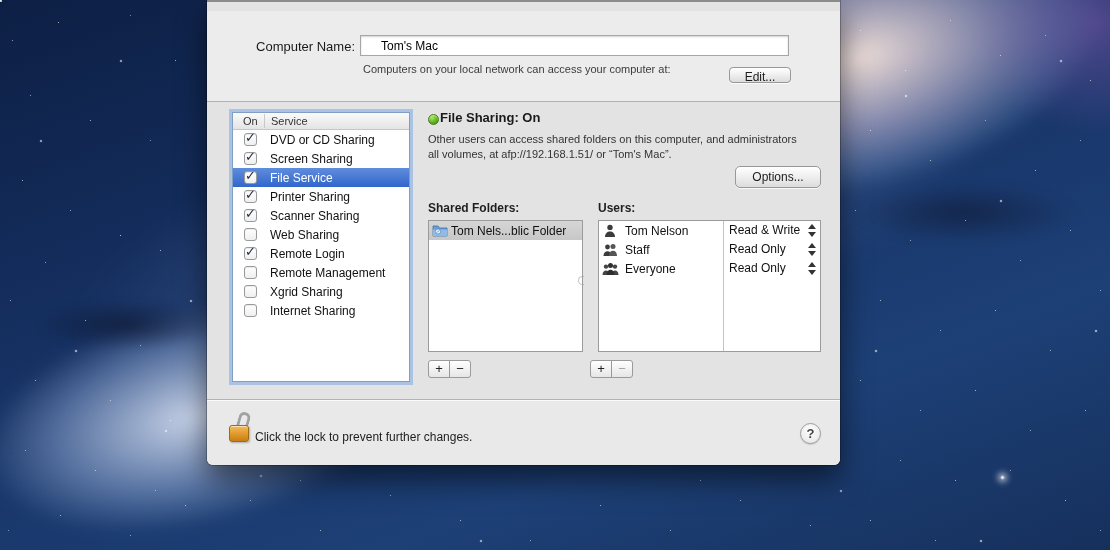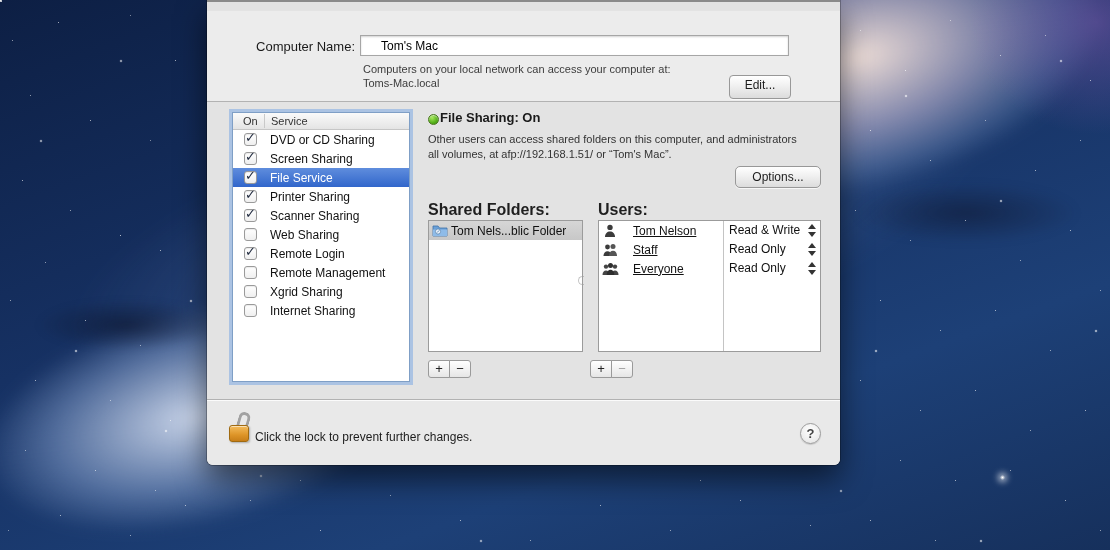--- a/index.html
+++ b/index.html
@@ -68,21 +68,21 @@
 
   .cname-label { position:absolute; left:0; top:28px; width:148px; text-align:right; font-size:13px; color:#1a1a1a; }
   .cname-field { position:absolute; left:153px; top:24px; width:429px; height:21px; background:#fff;
     border:1px solid #a6a6a6; box-shadow:inset 0 1px 2px rgba(0,0,0,.18); font-size:12px; color:#000;
     padding:2px 20px; font-family:inherit; }
   .cname-desc { position:absolute; left:156px; top:51px; font-size:11px; line-height:14px; color:#3c3c3c; }
 
   .btn { position:absolute; border:1px solid #989898; border-radius:4px; font-size:12px; color:#1c1c1c;
     background:linear-gradient(#ffffff,#f0f0f0 45%,#dcdcdc); box-shadow:0 1px 0 rgba(255,255,255,.7);
     text-align:center; cursor:default; }
-  .btn-edit { left:522px; top:64px; width:62px; height:24px; line-height:18px; }
+  .btn-edit { left:522px; top:56px; width:62px; height:16px; line-height:18px; }
   .btn-options { left:528px; top:166px; width:86px; height:22px; line-height:20px; border-radius:5px; }
 
   
   .svc-list { position:absolute; left:25px; top:112px; width:178px; height:270px; background:#fff;
     border:1px solid #7f9fc6; box-shadow:0 0 0 3px rgba(125,170,228,.55); }
   .svc-head { height:17px; background:linear-gradient(#fafafa,#e4e4e4); border-bottom:1px solid #c6c6c6;
     font-size:11px; color:#333; position:relative; }
   .svc-head .h-on { position:absolute; left:10px; top:2px; }
   .svc-head .h-service { position:absolute; left:38px; top:2px; }
   .svc-head .h-div { position:absolute; left:31px; top:1px; bottom:1px; width:1px; background:#c9c9c9; }
@@ -93,36 +93,36 @@
   .cb .mark { position:absolute; left:0px; top:-4px; font-size:13px; font-weight:bold; color:#222c40; }
   .svc-label { margin-left:13px; white-space:nowrap; }
 
   
   .status-dot { position:absolute; left:221px; top:114px; width:11px; height:11px; border-radius:50%;
     background:radial-gradient(circle at 35% 30%, #a8e95e, #54b119 60%, #3c8a10); border:1px solid #49761d;
     box-shadow:inset 0 1px 1px rgba(255,255,255,.6); }
   .status-title { position:absolute; left:233px; top:110px; font-size:13px; font-weight:bold; color:#1a1a1a; }
   .detail-desc { position:absolute; left:221px; top:132px; width:398px; font-size:11px; line-height:14.5px; color:#333; }
 
-  .list-label { position:absolute; font-size:16px; font-weight:bold; color:#1f1f1f; }
+  .list-label { position:absolute; font-size:12px; font-weight:bold; color:#1f1f1f; }
   .lbl-sf { left:221px; top:201px; } .lbl-users { left:391px; top:201px; }
 
   .plist { position:absolute; top:220px; height:132px; background:#fff; border:1px solid #9b9b9b; }
   .sf-list { left:221px; width:155px; }
   .users-list { left:391px; width:223px; }
   .users-list .col-div { position:absolute; left:124px; top:0; bottom:0; width:1px; background:#c4c4c4; }
 
   .sf-row { height:19px; display:flex; align-items:center; background:linear-gradient(#d6d6d6,#c7c7c7);
     font-size:12px; color:#111; }
   .folder-ic { width:16px; height:13px; margin:0 3px 0 3px; flex:0 0 16px; }
   .sf-name { white-space:nowrap; overflow:hidden; }
 
   .u-row { height:19px; display:flex; align-items:center; font-size:12px; color:#111; position:relative; }
   .u-ic { width:17px; height:14px; margin-left:3px; flex:0 0 17px; }
-  .u-name { margin-left:14px; white-space:nowrap;text-decoration:underline; }
+  .u-name { margin-left:6px; white-space:nowrap; }
   .u-perm { position:absolute; left:130px; top:2px; font-size:12px; color:#111; white-space:nowrap; }
   .stepper { position:absolute; right:4px; top:3px; width:9px; height:13px; }
   .stepper .up { position:absolute; top:0; left:1px; width:0; height:0;
     border-left:4px solid transparent; border-right:4px solid transparent; border-bottom:5px solid #333; }
   .stepper .dn { position:absolute; bottom:0; left:1px; width:0; height:0;
     border-left:4px solid transparent; border-right:4px solid transparent; border-top:5px solid #333; }
 
   .dimple { position:absolute; left:371px; top:276px; width:6px; height:9px; border:1px solid #9f9f9f;
     border-right:none; border-radius:5px 0 0 5px; opacity:.6; }
 
@@ -159,21 +159,20 @@
 <div class="stars-lg"></div>
 <div class="star-glow"></div>
 
 <div class="win">
 
   <div class="sec-top">
     <div class="cname-label">Computer Name:</div>
     <input class="cname-field" type="text" value="Tom's Mac" style="">
     <div class="cname-desc">
       <div>Computers on your local network can access your computer at:</div>
-      <div>Toms-Mac.local</div>
     </div>
     <div class="btn btn-edit">Edit...</div>
   </div>
 
   <div class="svc-list">
     <div class="svc-head">
       <span class="h-on">On</span>
       <span class="h-div"></span>
       <span class="h-service">Service</span>
     </div>

